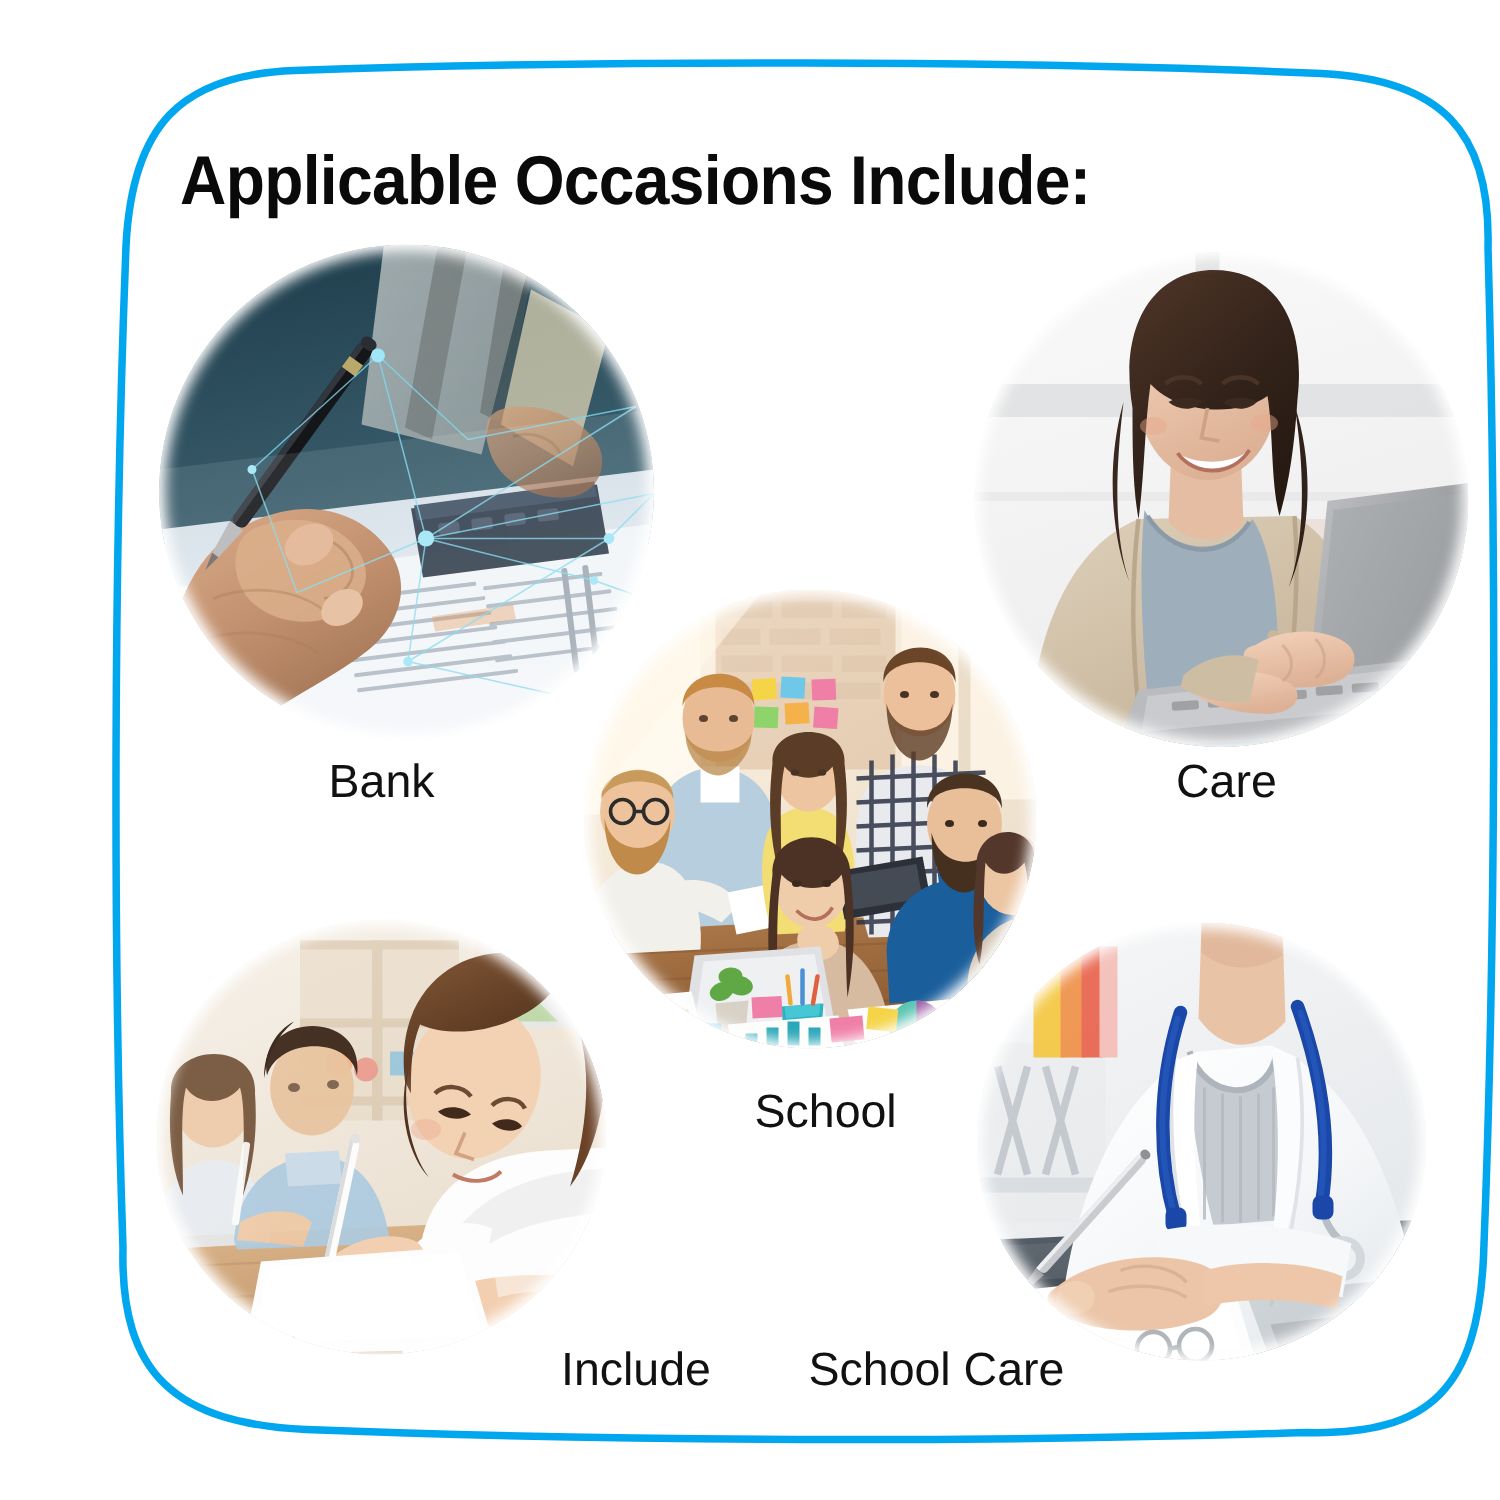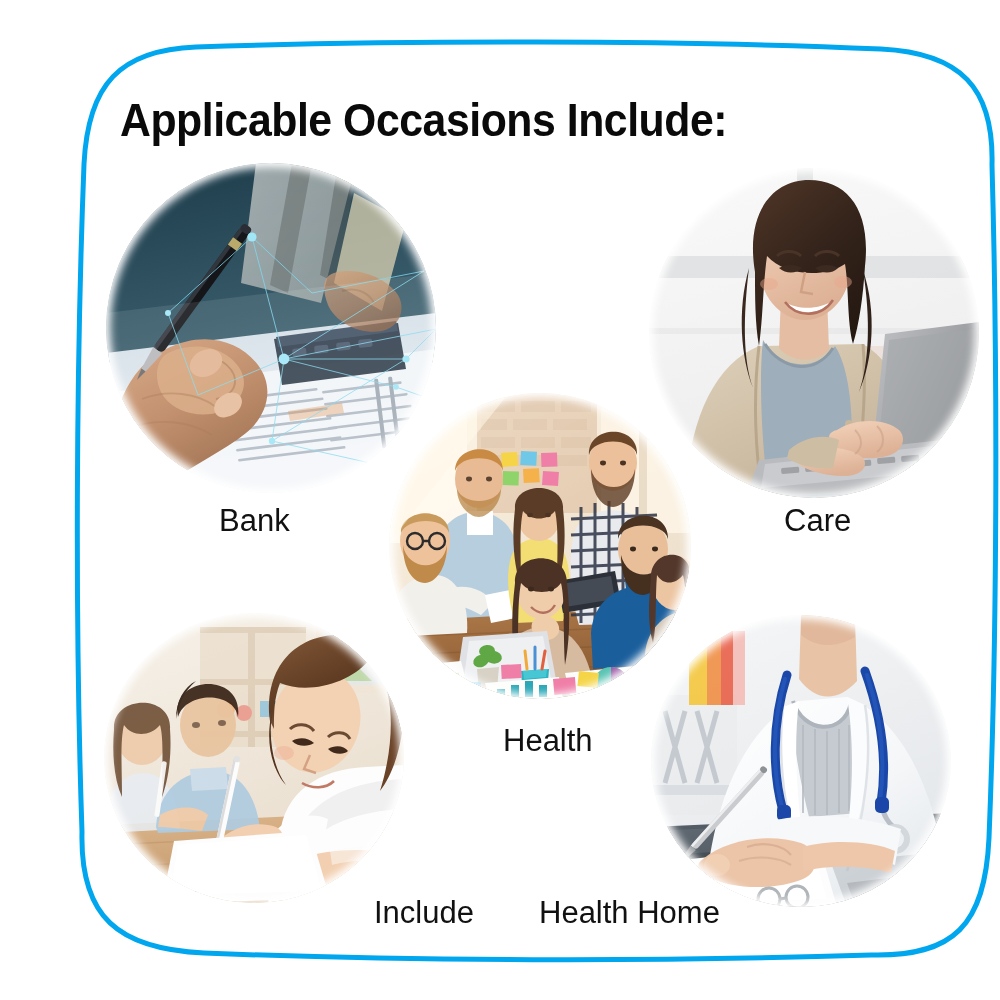--- a/index.html
+++ b/index.html
@@ -514,21 +514,21 @@
           <rect x="164" y="286" width="22" height="16" fill="#f07fa8" transform="rotate(-5 164 286)"></rect>
           <rect x="190" y="278" width="20" height="15" fill="#f5d547" transform="rotate(6 190 278)"></rect>
           <rect x="112" y="272" width="20" height="14" fill="#f07fa8" transform="rotate(-3 112 272)"></rect>
         </g>
 
         <path d="M0 0 L120 0 L0 150 Z" fill="#fff8e8" opacity="0.55"></path>
       </svg>
     </div>
     <div class="fade"></div>
   </div>
-  <div class="label" style="left:467px;top:723px;">Health</div>
+  <div class="label" style="left:467px;top:723px;">School</div>
 
   <div class="photo" style="left:68px;top:613px;width:300px;height:290px;">
     <div class="inner">
       <svg viewBox="0 0 300 290" width="300" height="290">
         <defs>
           <linearGradient id="scBg" x1="0" y1="0" x2="0.4" y2="1">
             <stop offset="0" stop-color="#f7f2ea"></stop>
             <stop offset="1" stop-color="#e9ddcd"></stop>
           </linearGradient>
           <linearGradient id="scDesk" x1="0" y1="0" x2="0.2" y2="1">
@@ -757,15 +757,15 @@
 
         <g opacity="0.55">
           <circle cx="118" cy="284" r="11" fill="none" stroke="#6f7880" stroke-width="3"></circle>
           <circle cx="146" cy="282" r="11" fill="none" stroke="#6f7880" stroke-width="3"></circle>
           <path d="M129 284 L135 283" stroke="#6f7880" stroke-width="3"></path>
         </g>
       </svg>
     </div>
     <div class="fade"></div>
   </div>
-  <div class="label" style="left:503px;top:895px;">Health Home</div>
+  <div class="label" style="left:503px;top:895px;">School Care</div>
 
 </div>
 
 </body></html>

